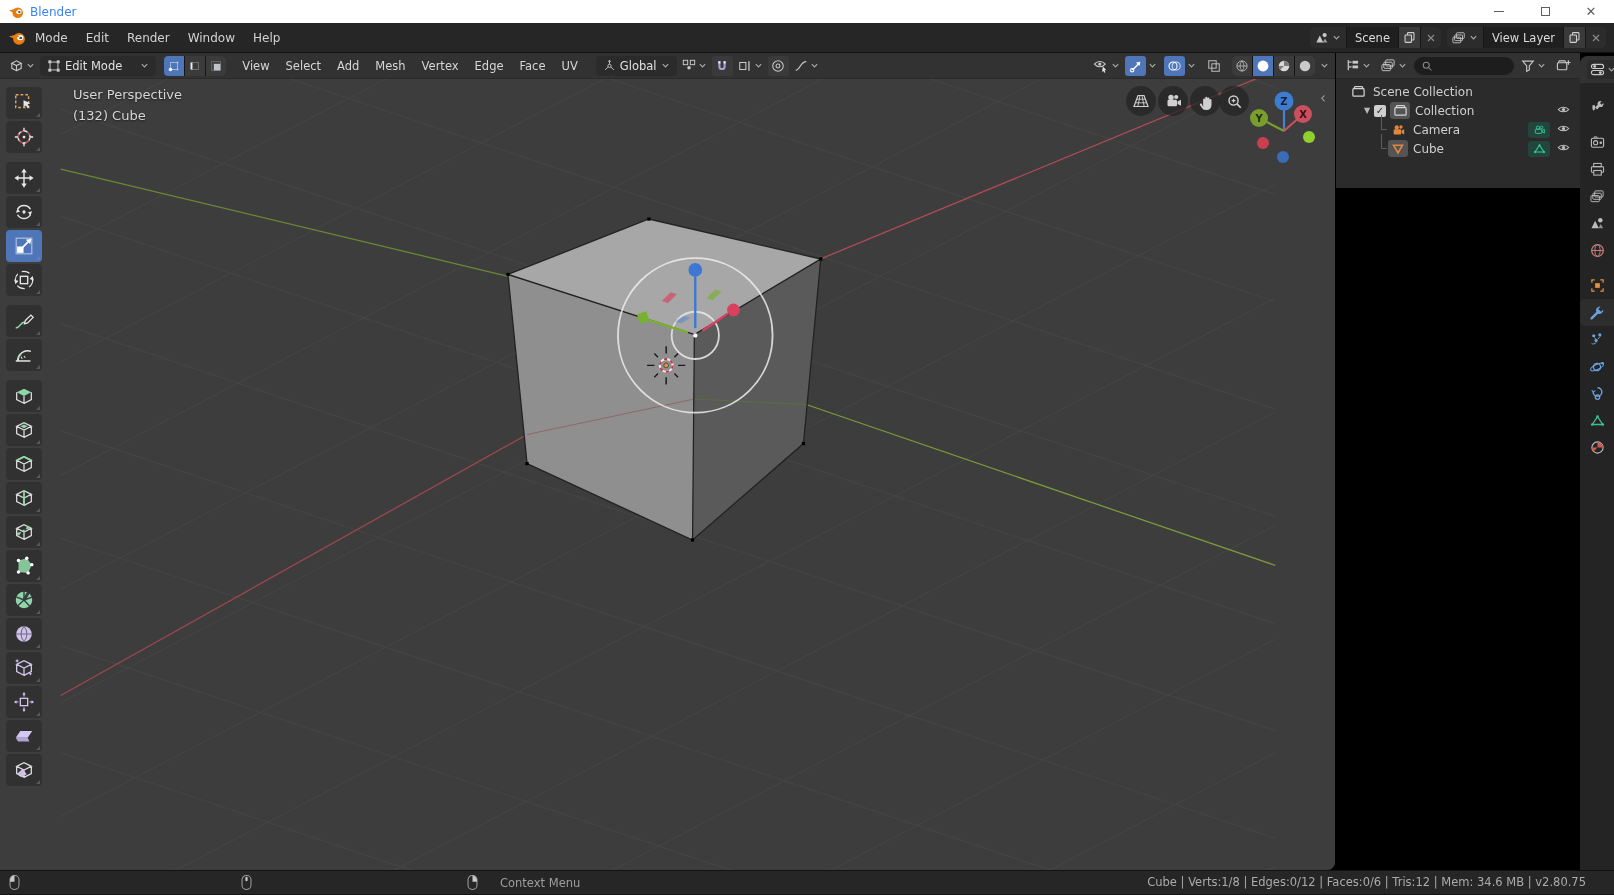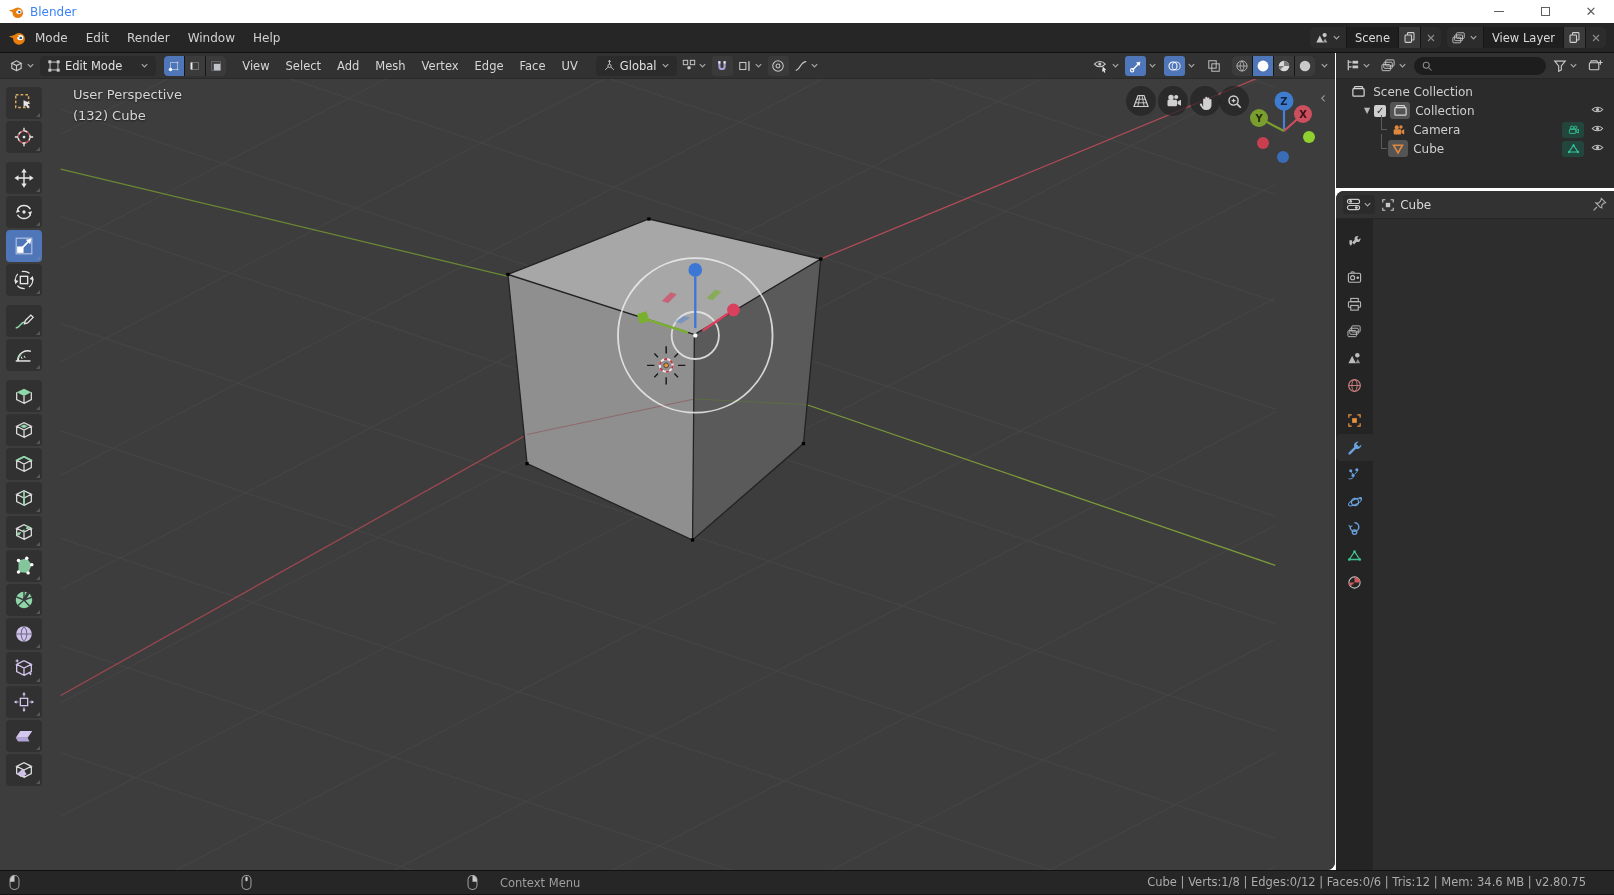--- a/index.html
+++ b/index.html
@@ -25,23 +25,23 @@
   .tab.active{background:#3d3d3d;border-radius:6px 6px 0 0;color:#ececec}
   .tab.plus{padding:0 8px;font-size:14px;color:#9a9a9a}
   .tb-right{margin-left:auto;display:flex;gap:6px;align-items:center}
   .widget{display:flex;align-items:center;height:21px;background:#161616;border-radius:4px;overflow:hidden;gap:1px}
   .wseg{display:flex;align-items:center;gap:3px;background:#2c2c2c;height:100%;padding:0 5px}
   .wname{background:#1f1f1f;height:100%;display:flex;align-items:center;padding:0 8px;color:#dcdcdc;font-size:11.5px}
   .wbtn{background:#3a3a3a;height:100%;display:flex;align-items:center;padding:0 4px}
   .wx{background:#2c2c2c;height:100%;display:flex;align-items:center;padding:0 4px}
 
   
-  .main-row{display:flex;height:817px;background:#ffffff}
+  .main-row{display:flex;height:817px;background:#000000}
   .vp-area{width:1336px;display:flex;flex-direction:column;border-radius:0 0 8px 0;overflow:hidden;background:#3d3d3d}
-  .right-col{width:278px;display:flex;flex-direction:column;margin-left:1px}
+  .right-col{width:278px;display:flex;margin-left:1px}
 
   
   .vp-header{height:26px;background:#323232;display:flex;align-items:center;padding:0 6px;gap:2px;border-bottom:1px solid #2a2a2a;white-space:nowrap}
   .hbtn{display:flex;align-items:center;gap:2px;padding:2px 3px;border-radius:3px}
   .dd{display:flex;align-items:center;gap:4px;background:#2b2b2b;border-radius:4px;height:20px;padding:0 7px;color:#e0e0e0;font-size:11.5px}
   .selmodes{display:flex;gap:1px;margin:0 6px;background:#161616;border-radius:4px;overflow:hidden}
   .smbtn{width:20px;height:20px;display:flex;align-items:center;justify-content:center;background:#3b3b3b}
   .smbtn.active{background:#4f76b8}
   .vmenu{padding:0 8px;color:#d6d6d6;font-size:11.5px}
   .vh-right{margin-left:auto;display:flex;align-items:center;gap:2px}

